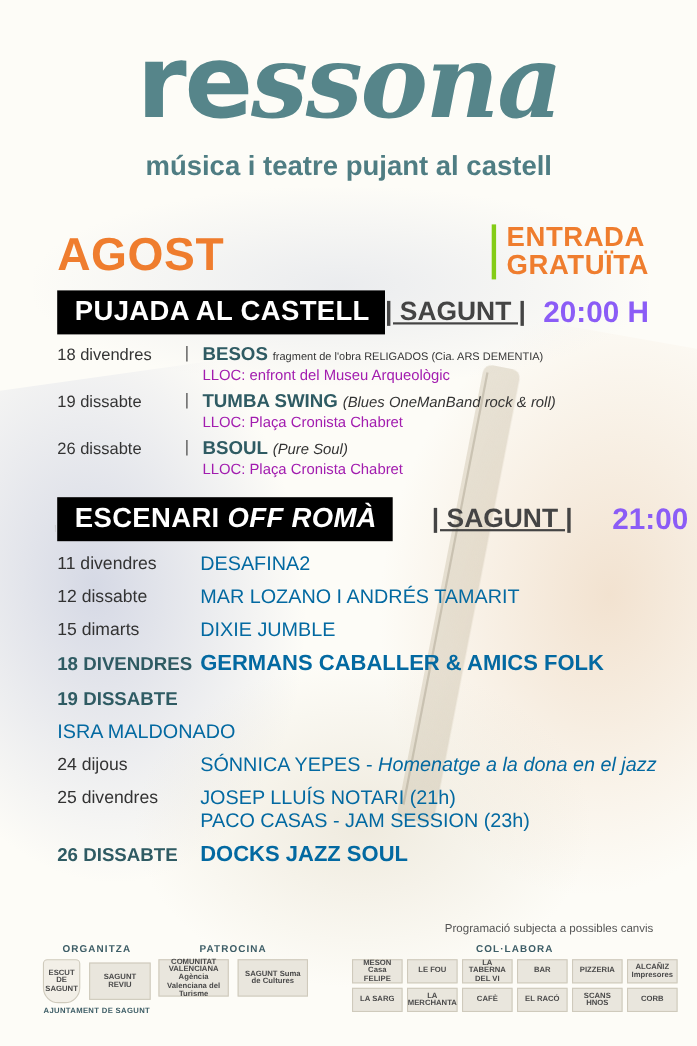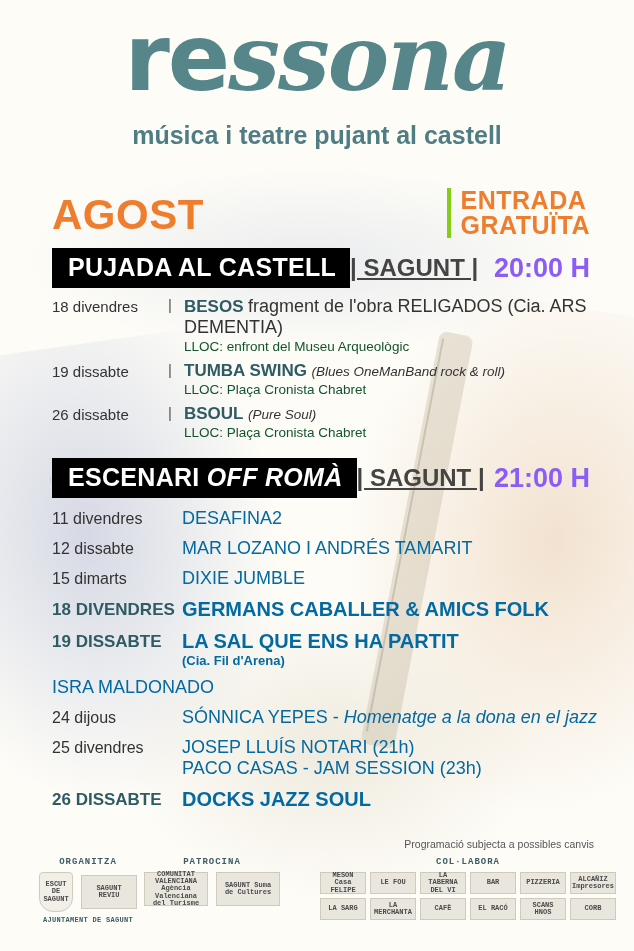--- a/index.html
+++ b/index.html
@@ -55,21 +55,21 @@
     position: absolute; z-index: 0;
     left: 60px; top: 470px; width: 200px; height: 300px;
     background:
       linear-gradient(97deg, rgba(160,155,140,0.25) 0 1px, transparent 1px 18px);
     transform: rotate(-4deg);
   }
 
   .content { position: relative; z-index: 2; }
 
   
-  .logo-wrap { text-align: center; padding-top: 12px; }
+  .logo-wrap { text-align: center; padding-top: 28px; }
   .logo {
     font-family: "DejaVu Sans", sans-serif;
     font-size: 92px;
     font-weight: bold;
     color: #56858a;
     letter-spacing: -2px;
     line-height: 1;
   }
   .logo .cursive { font-family: "DejaVu Serif", serif; font-style: italic; }
   .tagline {
@@ -133,22 +133,22 @@
     font-size: 15px; color: #333;
     padding-top: 2px;
   }
   .sep { width: 16px; flex: 0 0 16px; color: #555; font-size: 15px; }
   .info { flex: 1 1 auto; }
   .title1 {
     font-size: 17px; font-weight: bold; color: #2f5b63;
     display: inline;
   }
   .sub-i { font-size: 13.5px; color: #333; font-style: italic; }
-  .sub-n { font-size: 18px; color: #333; }
-  .lloc { font-size: 13.5px; color: #14532d; margin-top: 1px; }
+  .sub-n { font-size: 10px; color: #333; }
+  .lloc { font-size: 13.5px; color: #a21caf; margin-top: 1px; }
 
   
   .list2 { padding: 10px 16px 0 52px; }
   .row2 { display: flex; margin-bottom: 9px; align-items: flex-start; }
   .date2 { width: 130px; flex: 0 0 130px; font-size: 16px; color: #333; padding-top: 2px; }
   .date2.bold { font-weight: bold; color: #2f5b63; font-size: 17px; }
   .name2 { font-size: 18px; color: #0369a1; }
   .name2.big { font-size: 20px; font-weight: bold; }
   .name2 .ital { font-style: italic; }
   .name2 .small { font-size: 13px; font-weight: bold; display: block; }
@@ -158,21 +158,21 @@
     font-size: 10.5px; color: #555;
   }
 
   
   .footer {
     position: absolute; left: 0; bottom: 0;
     width: 634px; height: 100px;
     padding: 6px 18px 4px 18px;
     display: flex; align-items: flex-start;
   }
-  .fcol { text-align: center; font-family: Liberation Mono, monospace; }
+  .fcol { text-align: center; }
   .fhead {
     font-size: 9px; font-weight: bold; color: #3d5d66;
     letter-spacing: 1px; margin-bottom: 5px;
   }
   .logos { display: flex; align-items: center; justify-content: center; gap: 8px; }
   .logobox {
     background: #e9e6dd; border: 1px solid #cfcabc;
     color: #4a4a4a; font-size: 7px; font-weight: bold;
     display: flex; align-items: center; justify-content: center;
     text-align: center; line-height: 1.05; padding: 2px;
@@ -253,21 +253,21 @@
           <div>
             <span class="title1">BSOUL</span>
             <span class="sub-i">(Pure Soul)</span>
           </div>
           <div class="lloc">LLOC: Plaça Cronista Chabret</div>
         </div>
       </div>
 
     </div>
 
-    <div class="banner banner-pad" style="margin-top:18px;">
+    <div class="banner banner-pad" style="margin-top:18px;gap:36px;">
       <div class="tag"><span>ESCENARI </span><span class="ital">OFF ROMÀ</span></div>
       <div class="place">| SAGUNT |</div>
       <div class="hour">21:00 H</div>
     </div>
 
     <div class="list2">
 
       <div class="row2">
         <div class="date2">11 divendres</div>
         <div class="name2">DESAFINA2</div>
@@ -283,24 +283,20 @@
         <div class="name2">DIXIE JUMBLE</div>
       </div>
 
       <div class="row2">
         <div class="date2 bold">18 DIVENDRES</div>
         <div class="name2 big">GERMANS CABALLER &amp; AMICS FOLK</div>
       </div>
 
       <div class="row2">
         <div class="date2 bold">19 DISSABTE</div>
-        <div class="name2 big">
-          <span>LA SAL QUE ENS HA PARTIT</span>
-          <span class="small">(Cia. Fil d'Arena)</span>
-        </div>
       </div>
 
       <div class="row2">
         <div class="name2">ISRA MALDONADO</div>
       </div>
 
       <div class="row2">
         <div class="date2">24 dijous</div>
         <div class="name2"><span>SÓNNICA YEPES - </span><span class="ital">Homenatge a la dona en el jazz</span></div>
       </div>

